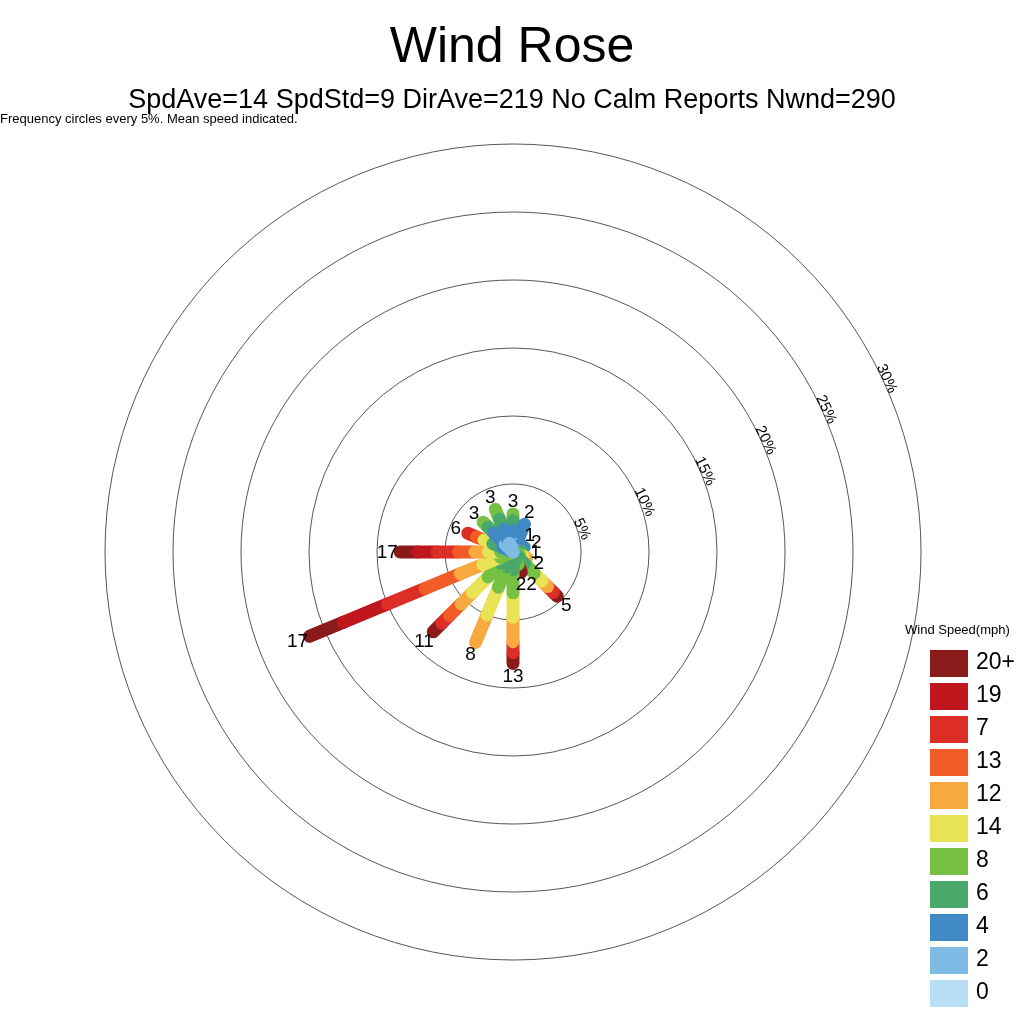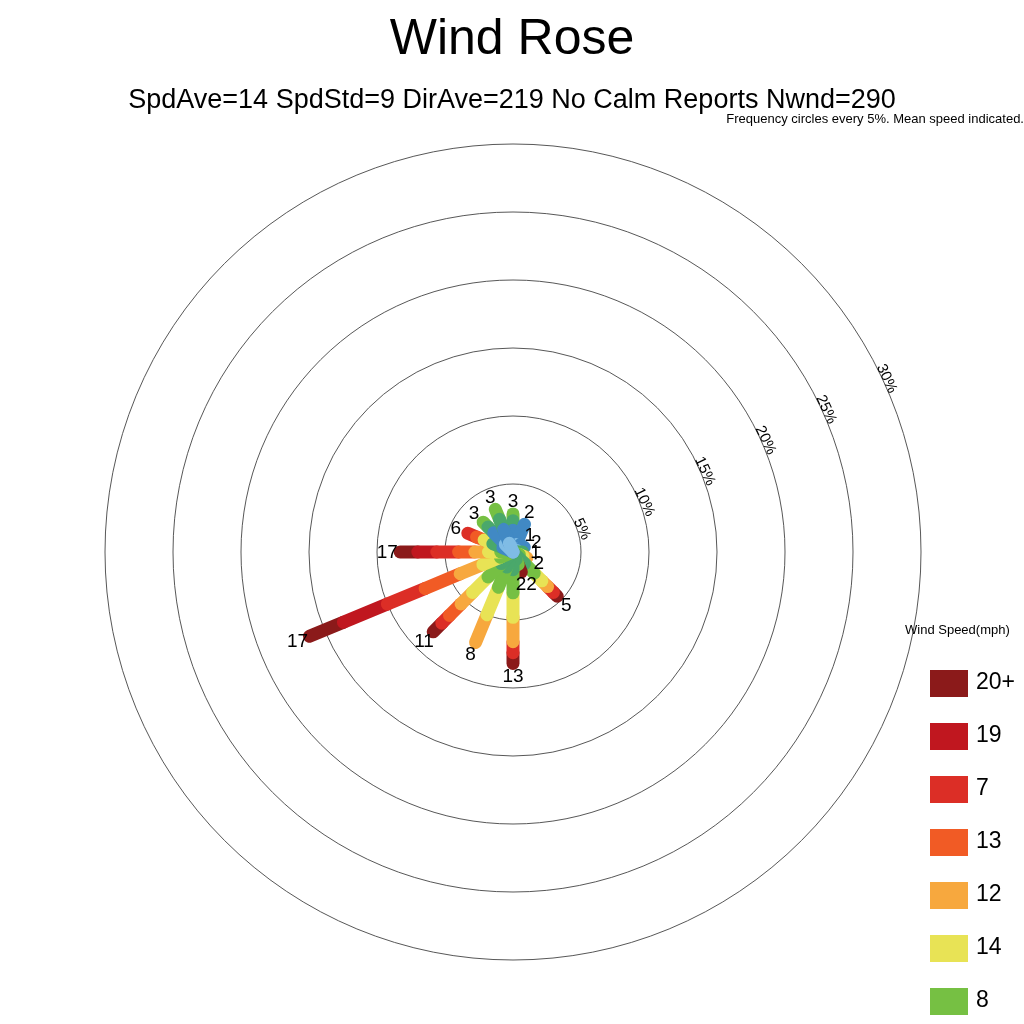--- a/index.html
+++ b/index.html
@@ -1,27 +1,27 @@
 <!DOCTYPE html>
 <html><head>
 <meta charset="utf-8">
 <style>
   html,body{margin:0;padding:0;}
   body{width:1024px;height:1024px;background:#ffffff;
        font-family:"Liberation Sans",sans-serif;overflow:hidden;position:relative;}
   #stage{position:absolute;left:0;top:0;width:1024px;height:1024px;}
-  .ttl{position:absolute;left:0;top:8px;width:1024px;text-align:center;
+  .ttl{position:absolute;left:0;top:16px;width:1024px;text-align:center;
        font-size:50px;color:#000;letter-spacing:0px;}
   .sub1{position:absolute;left:0;top:84px;width:1024px;text-align:center;
         font-size:27px;color:#000;}
-  .sub2{position:absolute;left:0;top:111px;width:1024px;text-align:right;
+  .sub2{position:absolute;left:0;top:111px;width:1024px;text-align:left;
         font-size:13px;color:#000;}
   .legend-title{position:absolute;left:905px;top:603px;font-size:13px;color:#000;white-space:nowrap;margin-top:19px;}
   .cbar{position:absolute;left:930px;top:650px;width:38px;}
-  .cbrow{position:relative;height:33px;margin-top:20px;}
+  .cbrow{position:relative;height:33px;}
   .cbsw{position:absolute;left:0;top:0;width:38px;height:26.6px;}
   .cblab{position:absolute;left:46px;top:-2px;font-size:23px;color:#000;white-space:nowrap;}
   svg{position:absolute;left:0;top:0;}
   text{font-family:"Liberation Sans",sans-serif;}
 </style>
 </head>
 <body>
 
 <div id="stage">
 

